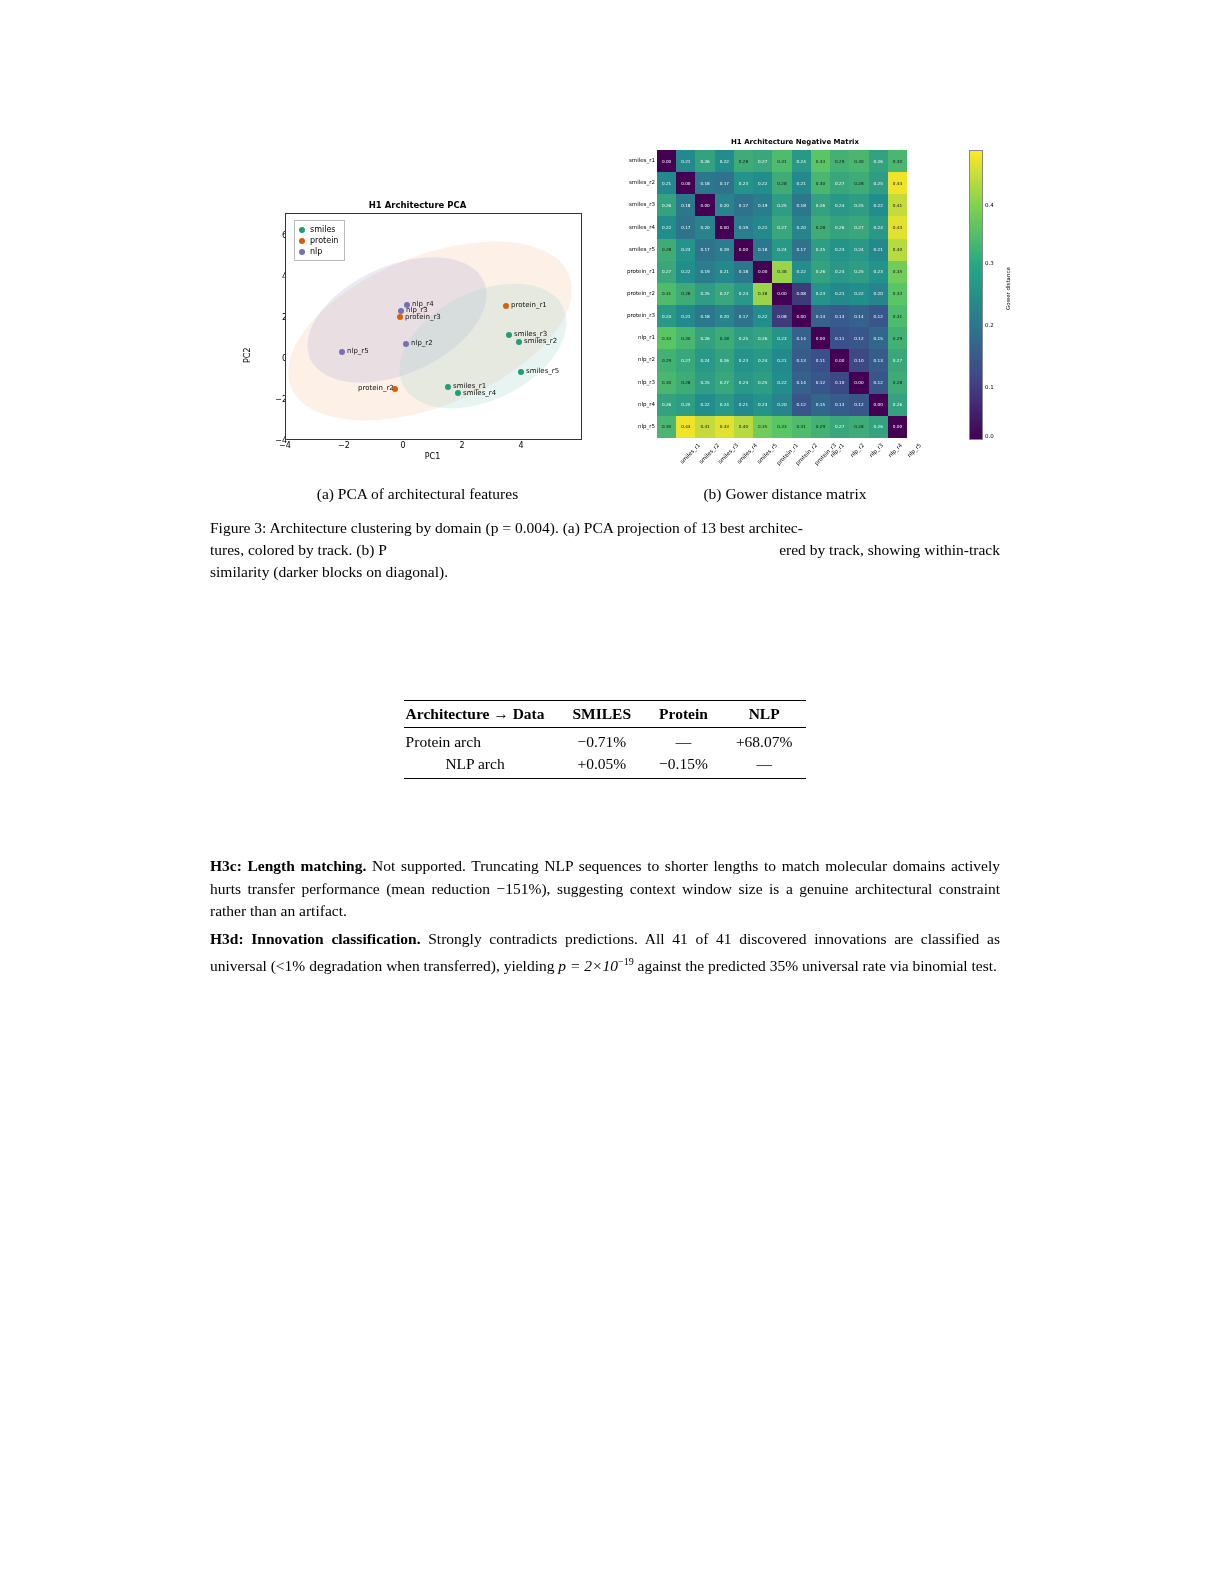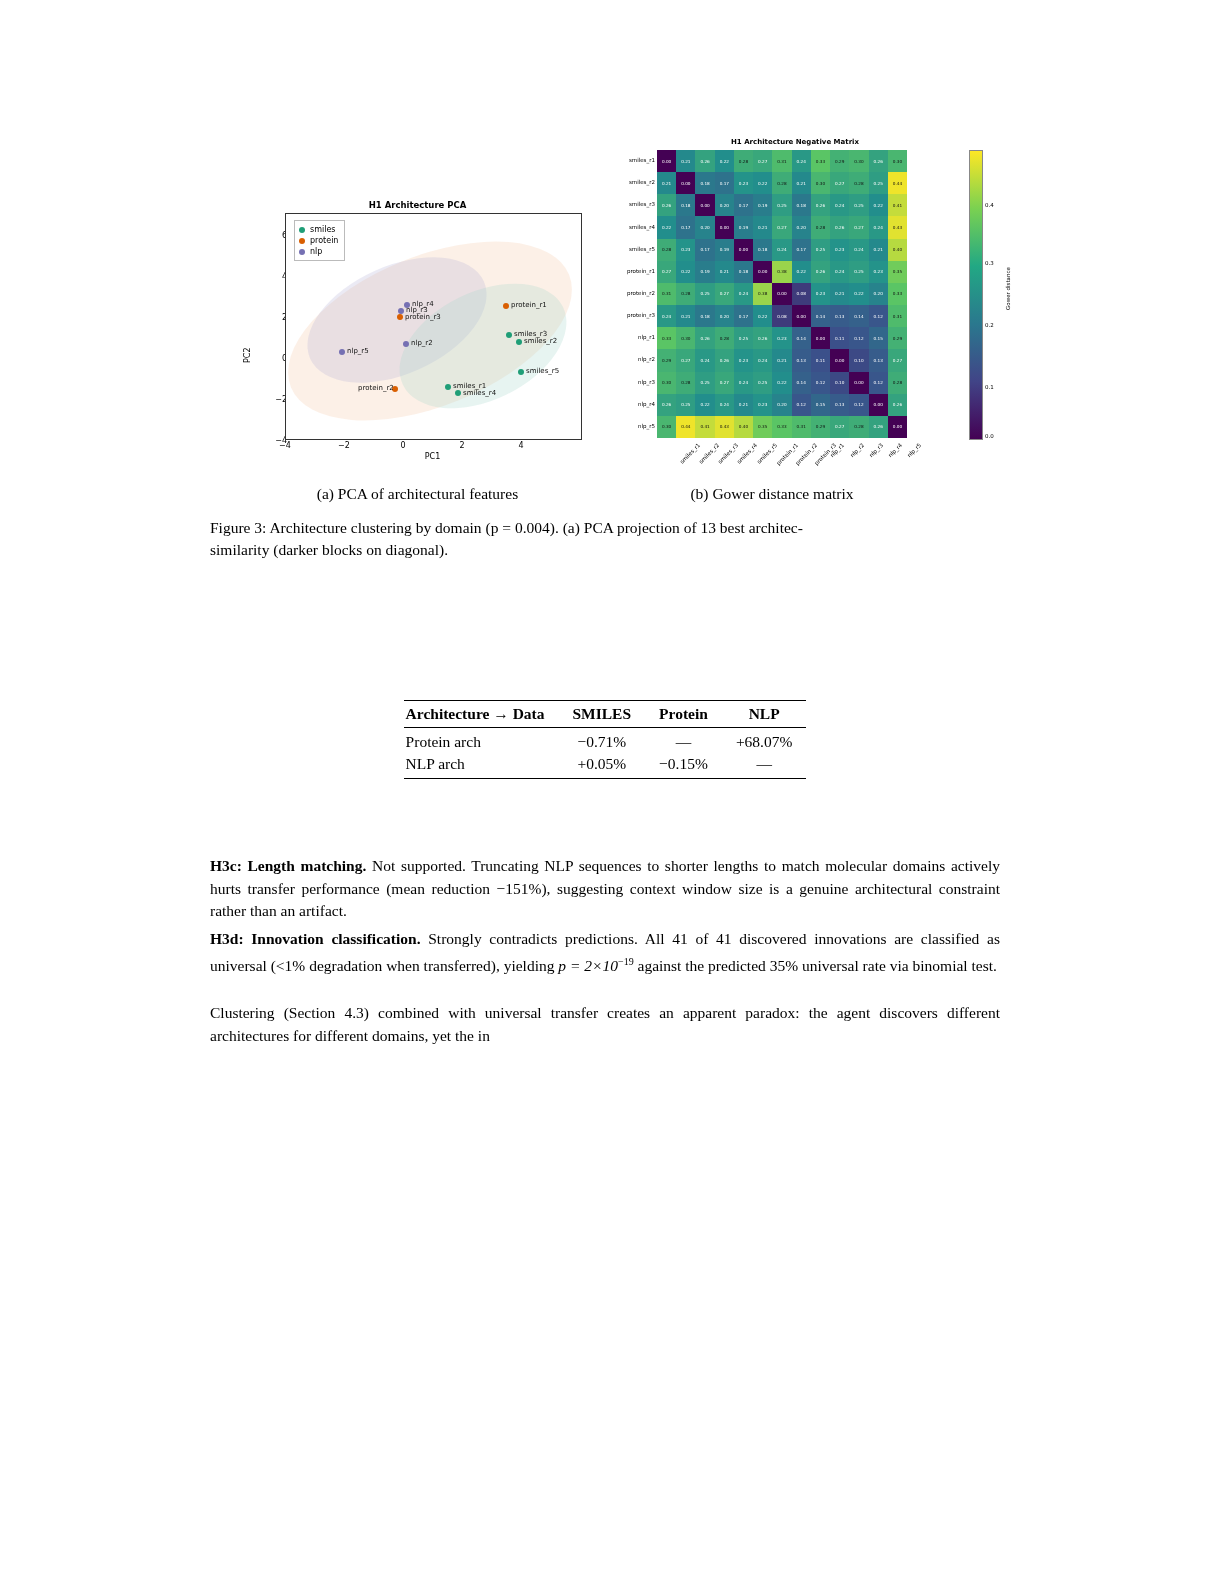--- a/index.html
+++ b/index.html
@@ -188,21 +188,21 @@
     white-space: nowrap;
   }
 
   .subcap {
     position: absolute;
     top: 355px;
     font-size: 15.5px;
     text-align: center;
   }
   #subcap-a { left: 35px; width: 345px; }
-  #subcap-b { left: 382px; width: 360px; }
+  #subcap-b { left: 395px; width: 360px; }
 
   
   #fig-caption {
     top: 517px;
     font-size: 15.5px;
     line-height: 22px;
     text-align: justify;
   }
   .gapline {
     display: flex;
@@ -232,21 +232,21 @@
     text-align: center;
     border-top: 1.1px solid #000;
     border-bottom: 0.8px solid #000;
     padding-top: 4px;
     padding-bottom: 4px;
   }
   table.t6 thead th.firstcol { text-align: left; padding-left: 2px; }
   table.t6 tbody td { text-align: center; }
   table.t6 tbody td.firstcol { text-align: left; padding-left: 2px; }
   table.t6 tbody tr:first-child td { padding-top: 5px; }
-  table.t6 tbody tr:last-child td { border-bottom: 1.1px solid #000; padding-bottom: 5px; }
+  table.t6 tbody tr:last-child td { border-bottom: 1.1px solid #000; padding-bottom: 5px; text-align: center; }
 
   
   .para {
     position: absolute;
     left: 210px;
     width: 790px;
     font-size: 15.5px;
     line-height: 22.5px;
     text-align: justify;
   }
@@ -557,20 +557,24 @@
         <div class="cbar-label">Gower distance</div>
       </div>
     </div>
 
     <div class="subcap" id="subcap-a">(a) PCA of architectural features</div>
     <div class="subcap" id="subcap-b">(b) Gower distance matrix</div>
   </div>
 
   <div class="col" id="fig-caption">
     <div>Figure 3: Architecture clustering by domain (p = 0.004). (a) PCA projection of 13 best architec-</div>
+    <div class="gapline">
+      <span>tures, colored by track. (b) P</span>
+      <span>ered by track, showing within-track</span>
+    </div>
     <div>similarity (darker blocks on diagonal).</div>
   </div>
 
 
   <div class="col" id="table6-wrap">
     <table class="t6">
       <thead>
         <tr>
           <th class="firstcol">Architecture → Data</th>
           <th>SMILES</th>
@@ -596,15 +600,14 @@
   </div>
 
   <div class="para" id="p-h3c">
     <span class="bold">H3c: Length matching.</span><span> Not supported. Truncating NLP sequences to shorter lengths to match molecular domains actively hurts transfer performance (mean reduction −151%), suggesting context window size is a genuine architectural constraint rather than an artifact.</span>
   </div>
 
   <div class="para" id="p-h3d">
     <span class="bold">H3d: Innovation classification.</span><span> Strongly contradicts predictions. All 41 of 41 discovered innovations are classified as universal (&lt;1% degradation when transferred), yielding </span><span class="math">p = 2×10</span><sup>−19</sup><span> against the predicted 35% universal rate via binomial test.</span>
   </div>
 
-  <div class="para" id="p-cluster">Clustering (Section 4.3) combined with universal transfer creates an apparent paradox: the agent discovers different architectures for different domains, yet the in</div>
 
 </div>
 
 </body></html>

